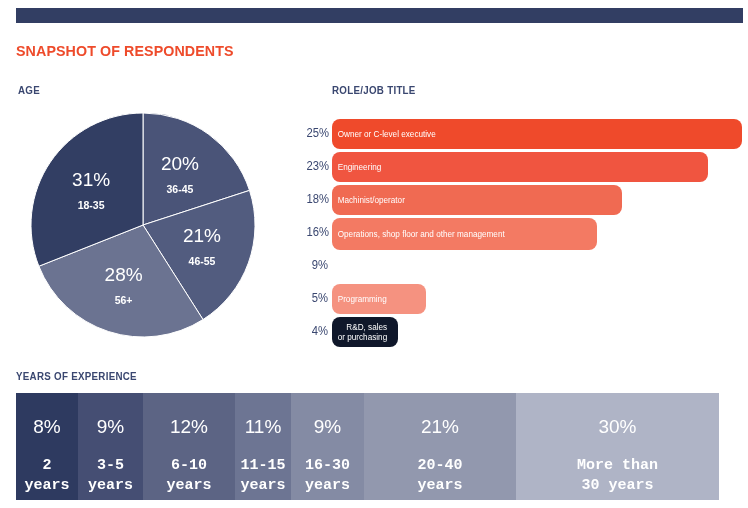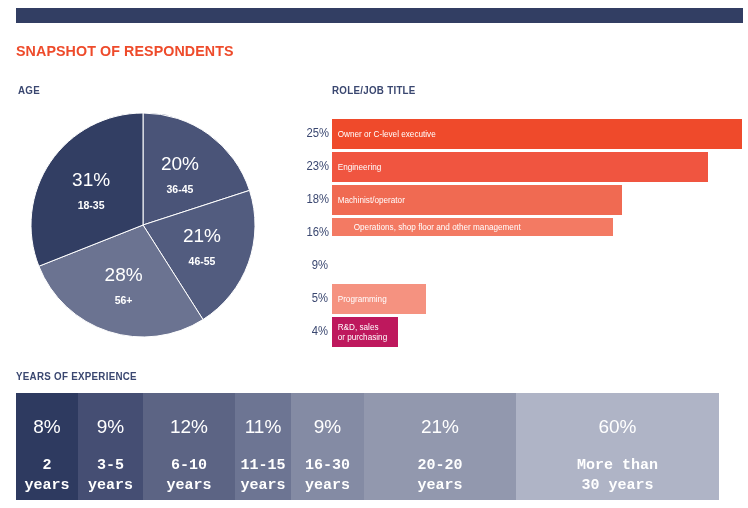--- a/index.html
+++ b/index.html
@@ -105,23 +105,24 @@
     text-align: right;
     font-size: 12.5px;
     color: #3A4770;
     font-family: "Liberation Sans", sans-serif;
     transform: scaleX(0.9);
     transform-origin: right center;
   }
   .bbar {
     position: absolute;
     left: 28px;
-    border-radius: 0;
+    border-radius: 8px;
     display: flex;
     align-items: center;
+    text-align: right;
   }
   .blabel {
     color: #ffffff;
     font-size: 8.6px;
     padding-left: 6px;
     line-height: 1.22;
     font-family: "Liberation Sans", sans-serif;
     transform: scaleX(0.95);
     transform-origin: left center;
     white-space: pre-line;
@@ -215,36 +216,36 @@
         </div>
       </div>
       <div class="brow" style="top: 75px; height: 30px;">
         <div class="bpct" style="top: 7px;">18%</div>
         <div class="bbar" style="width: 290px; height: 30px; background: rgb(240, 106, 82);">
           <span class="blabel">Machinist/operator</span>
         </div>
       </div>
       <div class="brow" style="top: 108px; height: 30px;">
         <div class="bpct" style="top: 7px;">16%</div>
-        <div class="bbar" style="width: 265px; height: 18px; background: rgb(243, 122, 99); padding-left: 16px;">
+        <div class="bbar" style="width: 265px; height: 32px; background: rgb(243, 122, 99);">
           <span class="blabel">Operations, shop floor and other management</span>
         </div>
       </div>
       <div class="brow" style="top: 141px; height: 30px;">
         <div class="bpct" style="top: 7px;">9%</div>
       </div>
       <div class="brow" style="top: 174px; height: 30px;">
         <div class="bpct" style="top: 7px;">5%</div>
         <div class="bbar" style="width: 94px; height: 30px; background: rgb(245, 146, 128);">
           <span class="blabel">Programming</span>
         </div>
       </div>
       <div class="brow" style="top: 207px; height: 30px;">
         <div class="bpct" style="top: 7px;">4%</div>
-        <div class="bbar" style="width: 66px; height: 30px; background: #be185d;">
+        <div class="bbar" style="width: 66px; height: 30px; background: #0f172a;">
           <span class="blabel">R&amp;D, sales
 or purchasing</span>
         </div>
       </div>
     </div>
 
   <div id="exp-strip">
       <div class="eband" style="width: 62px; background: rgb(46, 58, 96);">
         <div class="epct">8%</div>
         <div class="elab">2 years
@@ -265,23 +266,23 @@
         <div class="elab">11-15
 years</div>
       </div>
       <div class="eband" style="width: 73px; background: rgb(132, 139, 164);">
         <div class="epct">9%</div>
         <div class="elab">16-30
 years</div>
       </div>
       <div class="eband" style="width: 152px; background: rgb(146, 152, 174);">
         <div class="epct">21%</div>
-        <div class="elab">20-20
+        <div class="elab">20-40
 years</div>
       </div>
       <div class="eband" style="width: 203px; background: rgb(175, 180, 198);">
-        <div class="epct">60%</div>
+        <div class="epct">30%</div>
         <div class="elab">More than
 30 years</div>
       </div>
     </div>
 
 </div>
 
 </body></html>

